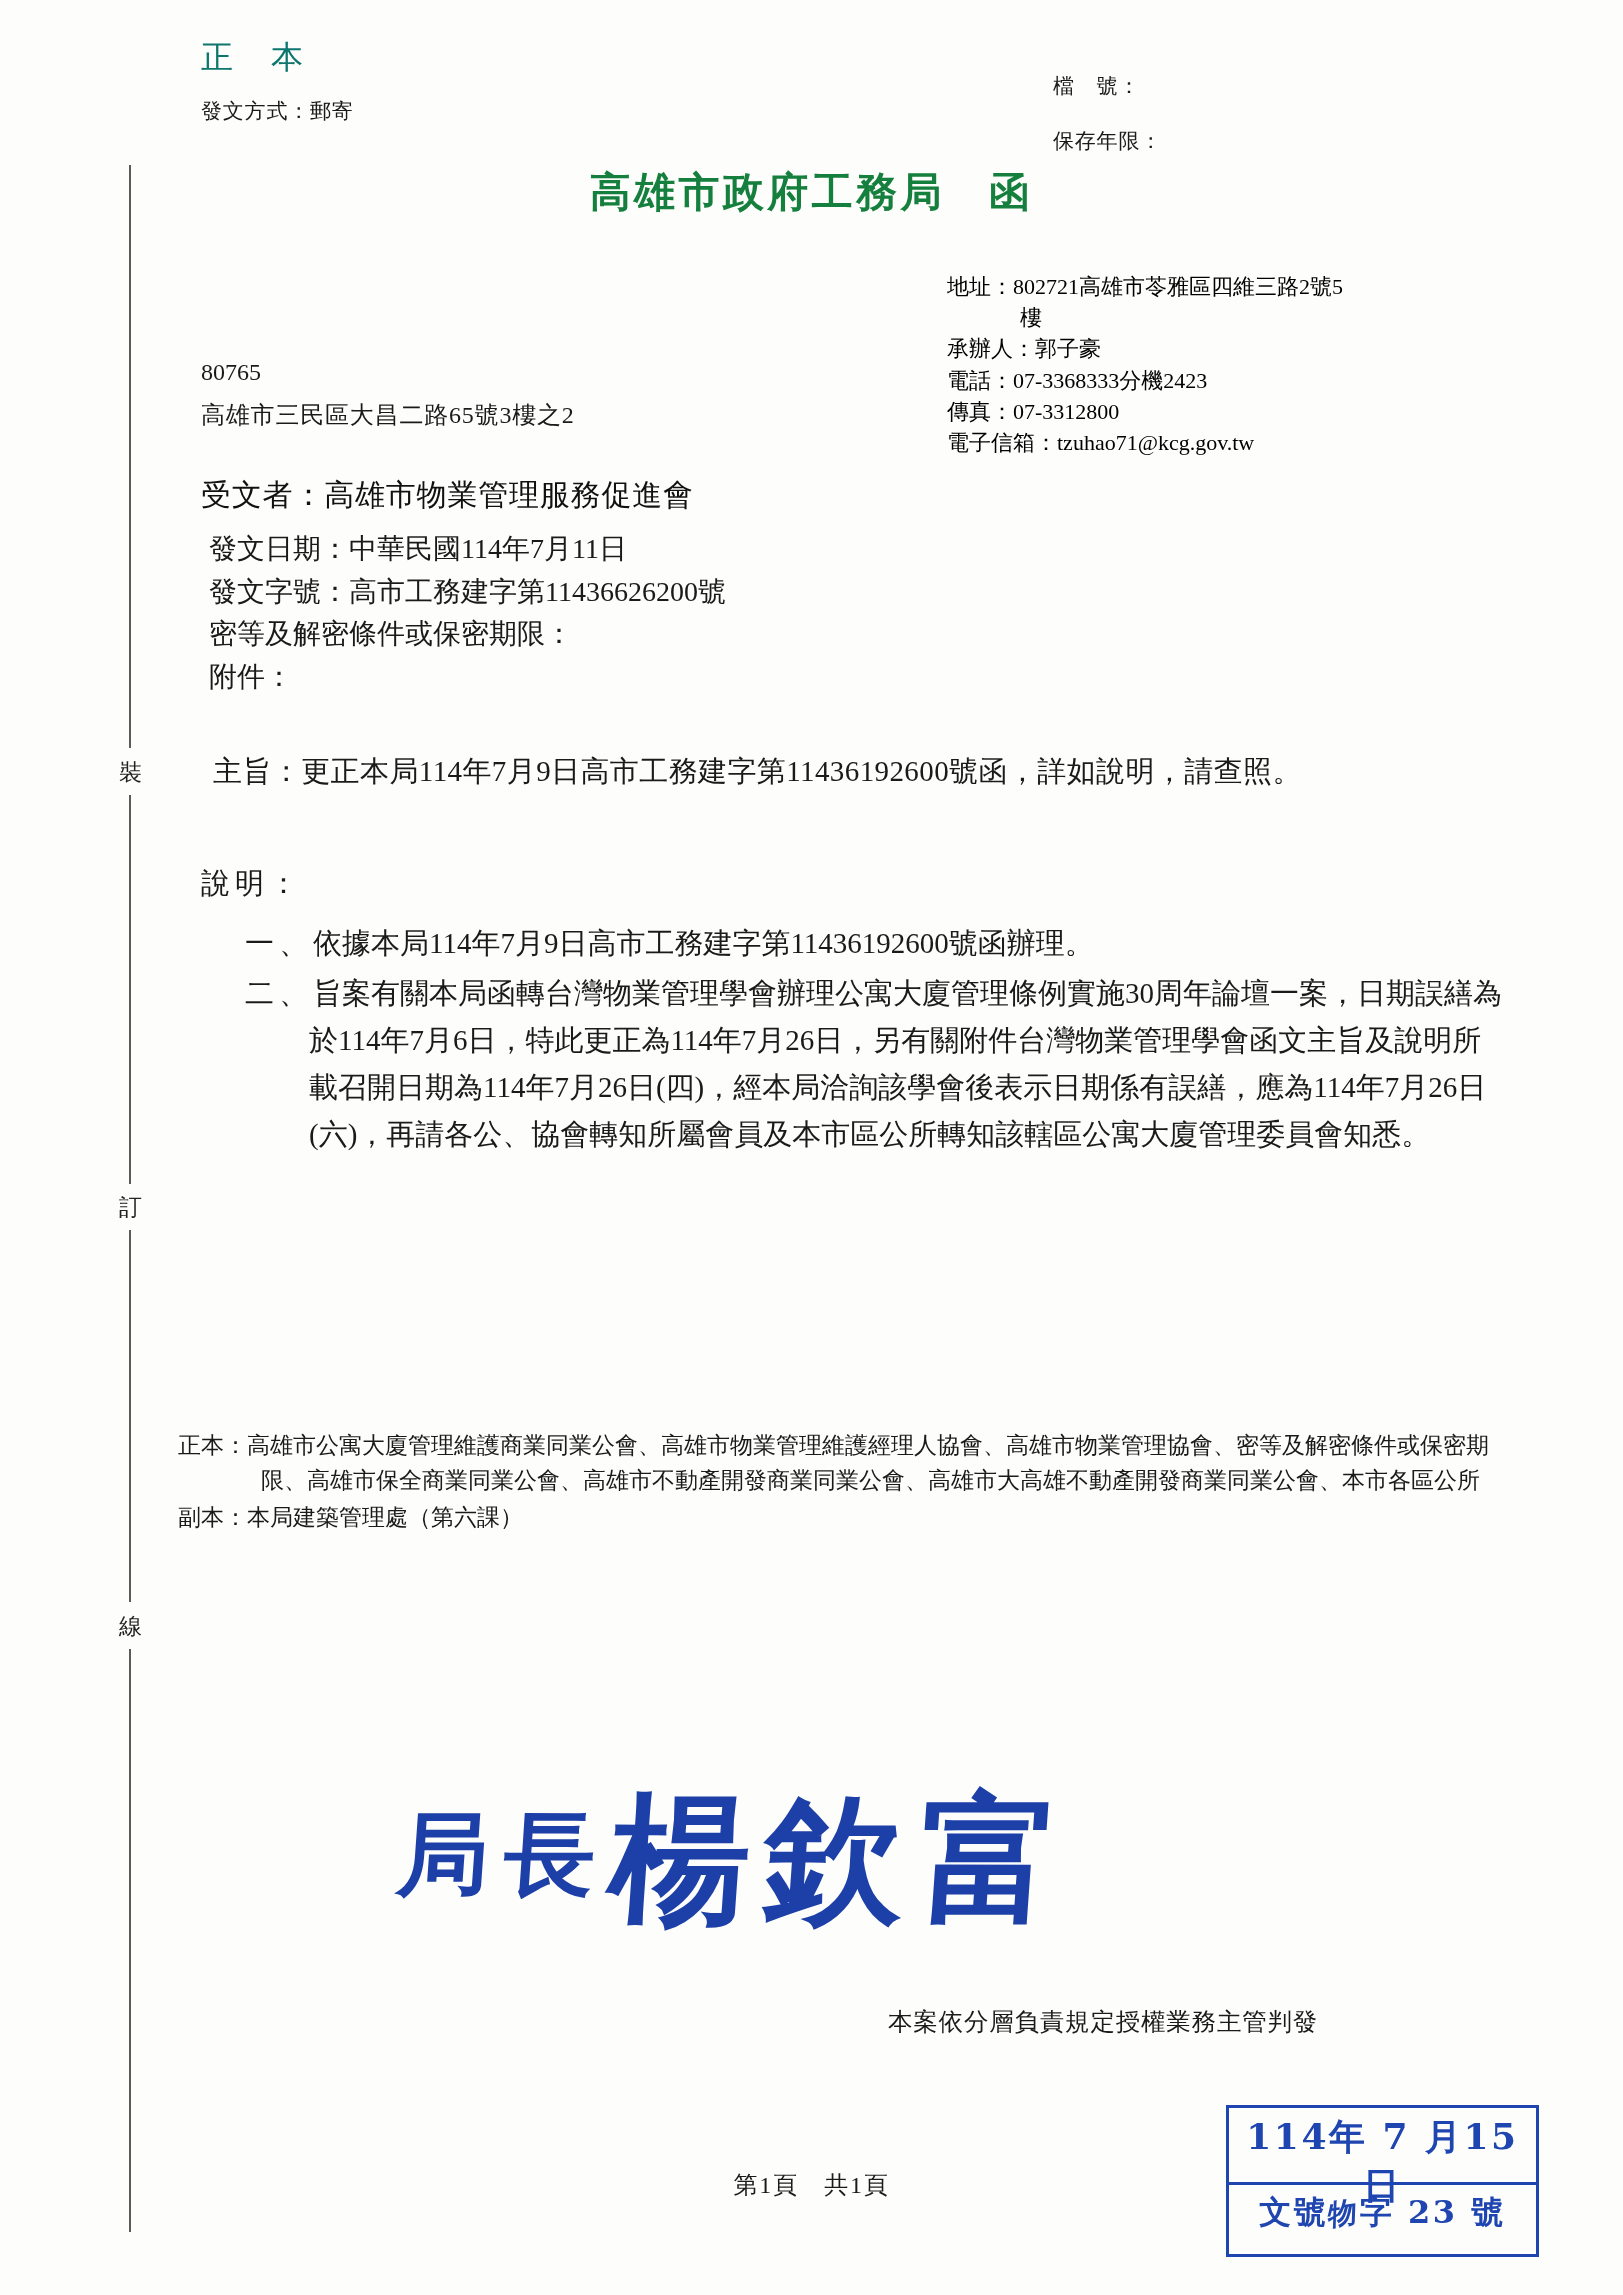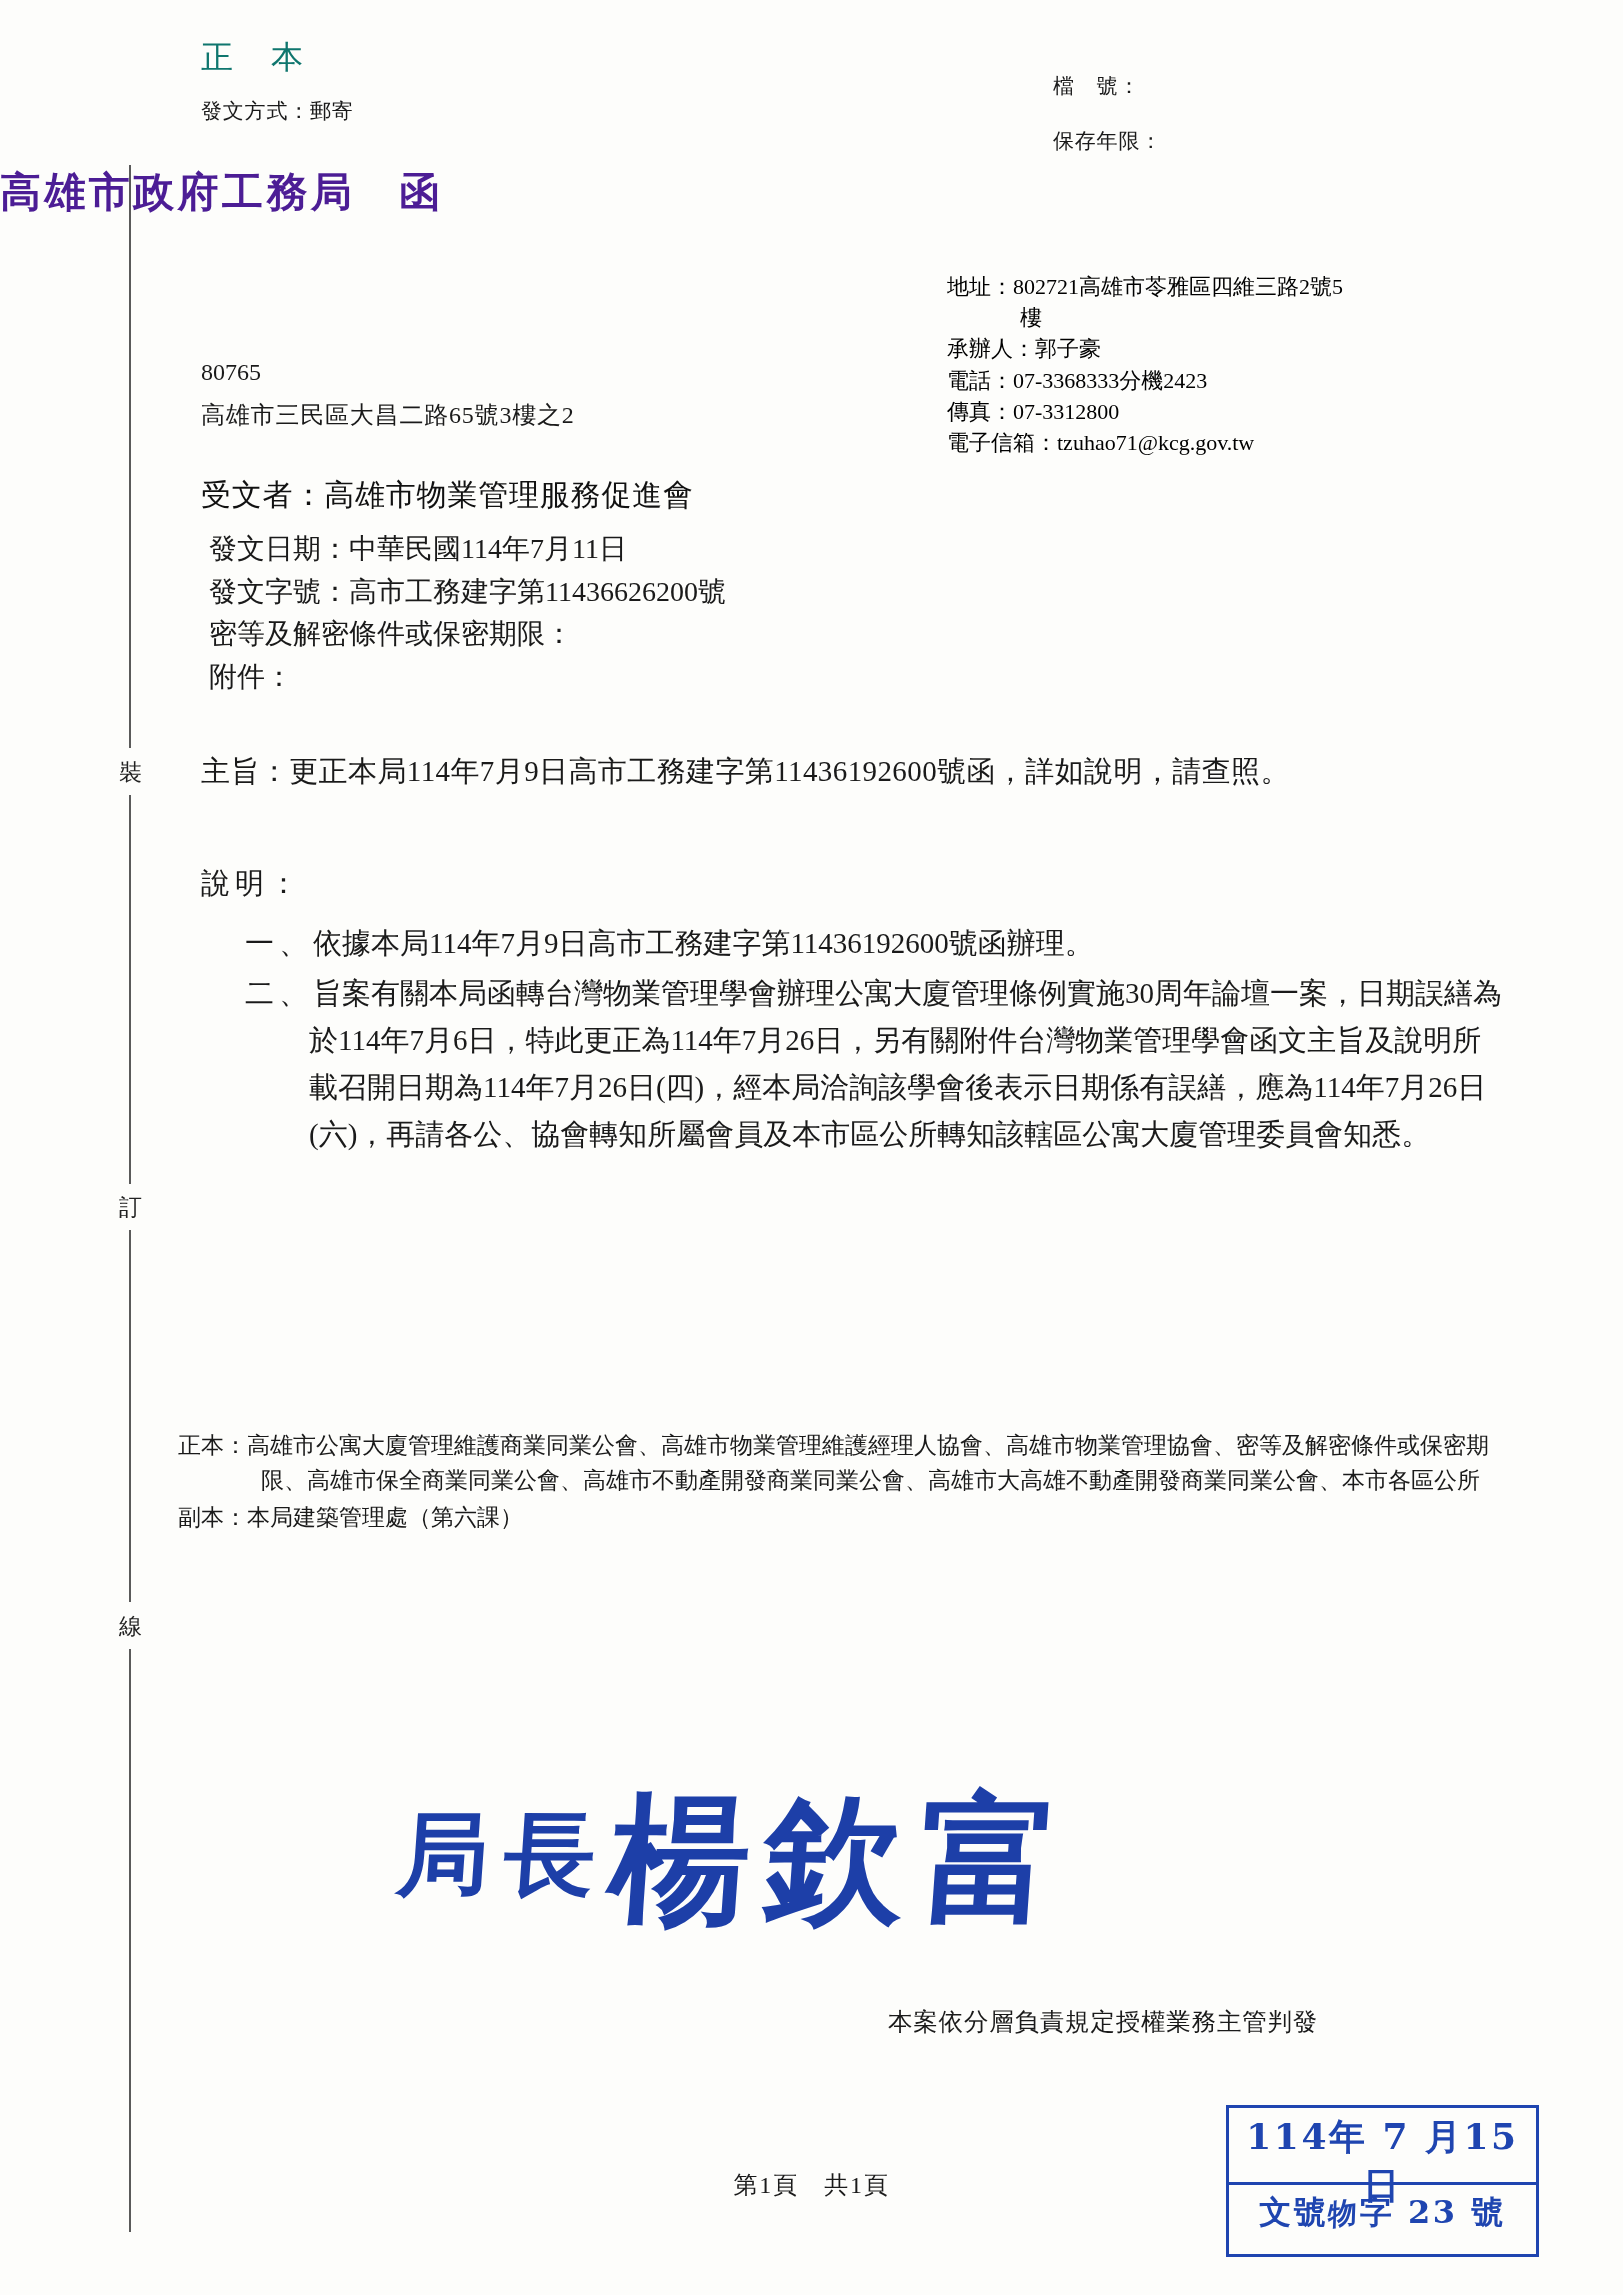--- a/index.html
+++ b/index.html
@@ -74,24 +74,25 @@
     top: 127px;
     font-size: 21px;
     letter-spacing: 0.8px;
   }
 
   .org-title {
     position: absolute;
     left: 0;
     top: 165px;
     width: 1623px;
+    text-align: center;
     font-size: 41px;
     letter-spacing: 3.4px;
     font-weight: 600;
-    color: #4c1d95;
+    color: #15803d;
   }
   .org-title .fn { margin-left: 44px; }
 
   
   .contact {
     position: absolute;
     left: 947px;
     top: 271px;
     width: 592px;
     font-size: 22px;
@@ -139,20 +140,21 @@
     top: 748px;
     width: 1294px;
     font-size: 29px;
     line-height: 1.62;
     letter-spacing: 0.4px;
   }
   .subject .body {
     display: block;
     padding-left: 91px;
     text-indent: -91px;
+    margin-left: 12px;
   }
   .expl-title {
     position: absolute;
     left: 201px;
     top: 864px;
     font-size: 29px;
     letter-spacing: 5px;
   }
   .items {
     position: absolute;

